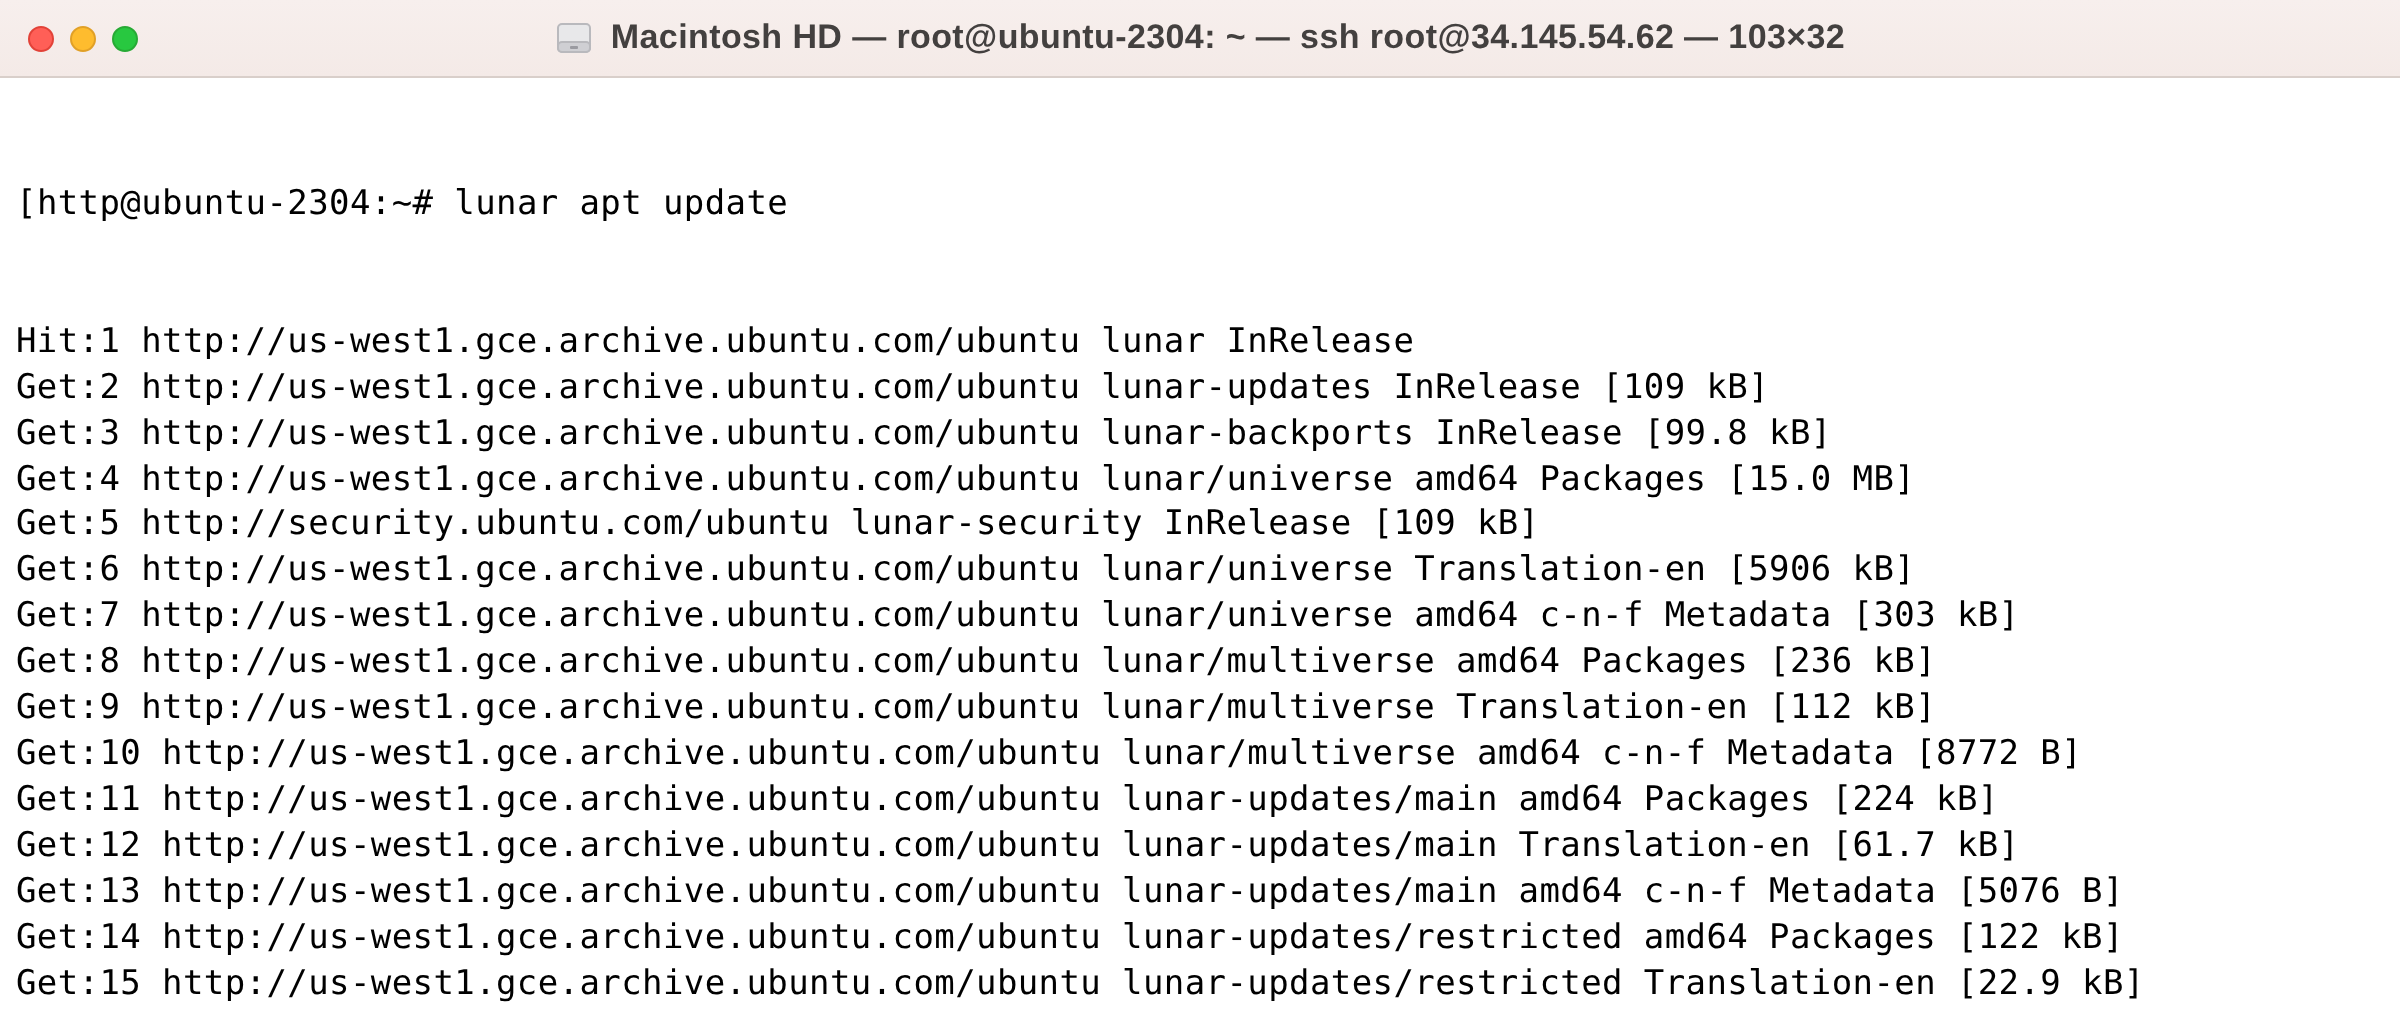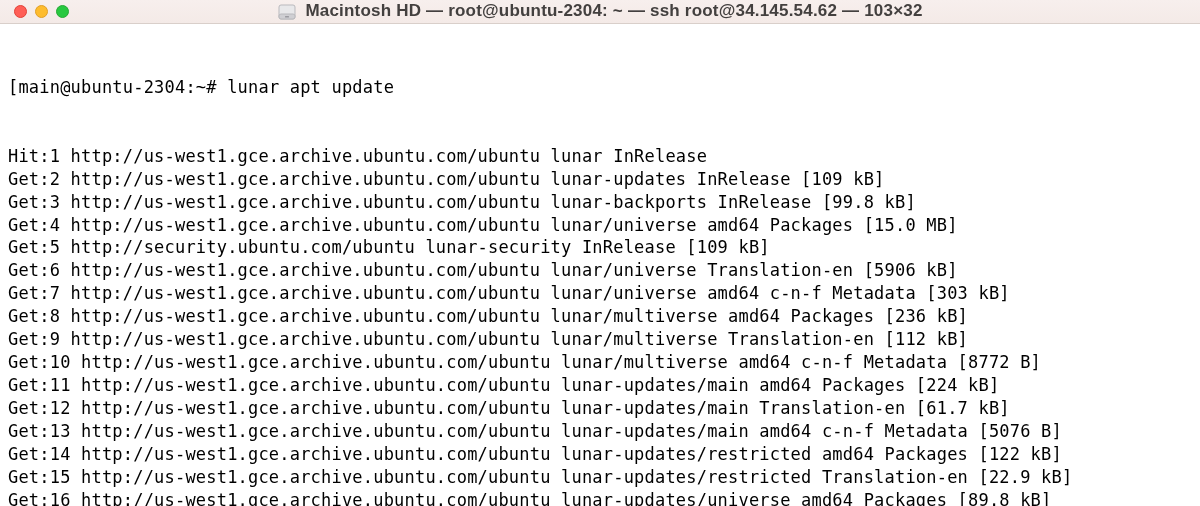--- a/index.html
+++ b/index.html
@@ -8,21 +8,21 @@
       height: 506px;
       background: #ffffff;
       font-family: "SF Mono", "Menlo", "Monaco", "Consolas", monospace;
       font-size: 17px;
       line-height: 1.35;
       color: #000;
       overflow: hidden;
       letter-spacing: 0.2px;
     }
     .titlebar {
-      height: 24px;
+      height: 39px;
       background: linear-gradient(#f7efed, #f4eae7);
       border-bottom: 1px solid #d9cfca;
       display: flex;
       align-items: center;
       padding: 0 14px;
       position: relative;
     }
     .traffic-lights {
       display: flex;
       gap: 8px;
@@ -74,15 +74,15 @@
         <rect x="2" y="3" width="16" height="14" rx="2" fill="#e8e8ea" stroke="#b9b9bd" stroke-width="1"></rect>
         <rect x="2" y="12" width="16" height="5" rx="2" fill="#cfcfd3" stroke="#b9b9bd" stroke-width="1"></rect>
         <rect x="8" y="14" width="4" height="1.5" rx="0.5" fill="#9a9aa0"></rect>
       </svg>
     </span>
     <span class="title-text">Macintosh HD — root@ubuntu-2304: ~ — ssh root@34.145.54.62 — 103×32</span>
   </div>
 </div>
 
 <div class="terminal">
-  <div class="line"><span>[</span><span>main@ubuntu-2304:~# </span><span>lunar apt update</span></div>
+  <div class="line"><span>[</span><span>http@ubuntu-2304:~# </span><span>lunar apt update</span></div>
   <div id="output"><div class="line">Hit:1 http://us-west1.gce.archive.ubuntu.com/ubuntu lunar InRelease</div><div class="line">Get:2 http://us-west1.gce.archive.ubuntu.com/ubuntu lunar-updates InRelease [109 kB]</div><div class="line">Get:3 http://us-west1.gce.archive.ubuntu.com/ubuntu lunar-backports InRelease [99.8 kB]</div><div class="line">Get:4 http://us-west1.gce.archive.ubuntu.com/ubuntu lunar/universe amd64 Packages [15.0 MB]</div><div class="line">Get:5 http://security.ubuntu.com/ubuntu lunar-security InRelease [109 kB]</div><div class="line">Get:6 http://us-west1.gce.archive.ubuntu.com/ubuntu lunar/universe Translation-en [5906 kB]</div><div class="line">Get:7 http://us-west1.gce.archive.ubuntu.com/ubuntu lunar/universe amd64 c-n-f Metadata [303 kB]</div><div class="line">Get:8 http://us-west1.gce.archive.ubuntu.com/ubuntu lunar/multiverse amd64 Packages [236 kB]</div><div class="line">Get:9 http://us-west1.gce.archive.ubuntu.com/ubuntu lunar/multiverse Translation-en [112 kB]</div><div class="line">Get:10 http://us-west1.gce.archive.ubuntu.com/ubuntu lunar/multiverse amd64 c-n-f Metadata [8772 B]</div><div class="line">Get:11 http://us-west1.gce.archive.ubuntu.com/ubuntu lunar-updates/main amd64 Packages [224 kB]</div><div class="line">Get:12 http://us-west1.gce.archive.ubuntu.com/ubuntu lunar-updates/main Translation-en [61.7 kB]</div><div class="line">Get:13 http://us-west1.gce.archive.ubuntu.com/ubuntu lunar-updates/main amd64 c-n-f Metadata [5076 B]</div><div class="line">Get:14 http://us-west1.gce.archive.ubuntu.com/ubuntu lunar-updates/restricted amd64 Packages [122 kB]</div><div class="line">Get:15 http://us-west1.gce.archive.ubuntu.com/ubuntu lunar-updates/restricted Translation-en [22.9 kB]</div><div class="line">Get:16 http://us-west1.gce.archive.ubuntu.com/ubuntu lunar-updates/universe amd64 Packages [89.8 kB]</div></div>
 </div>
 
 </body></html>

